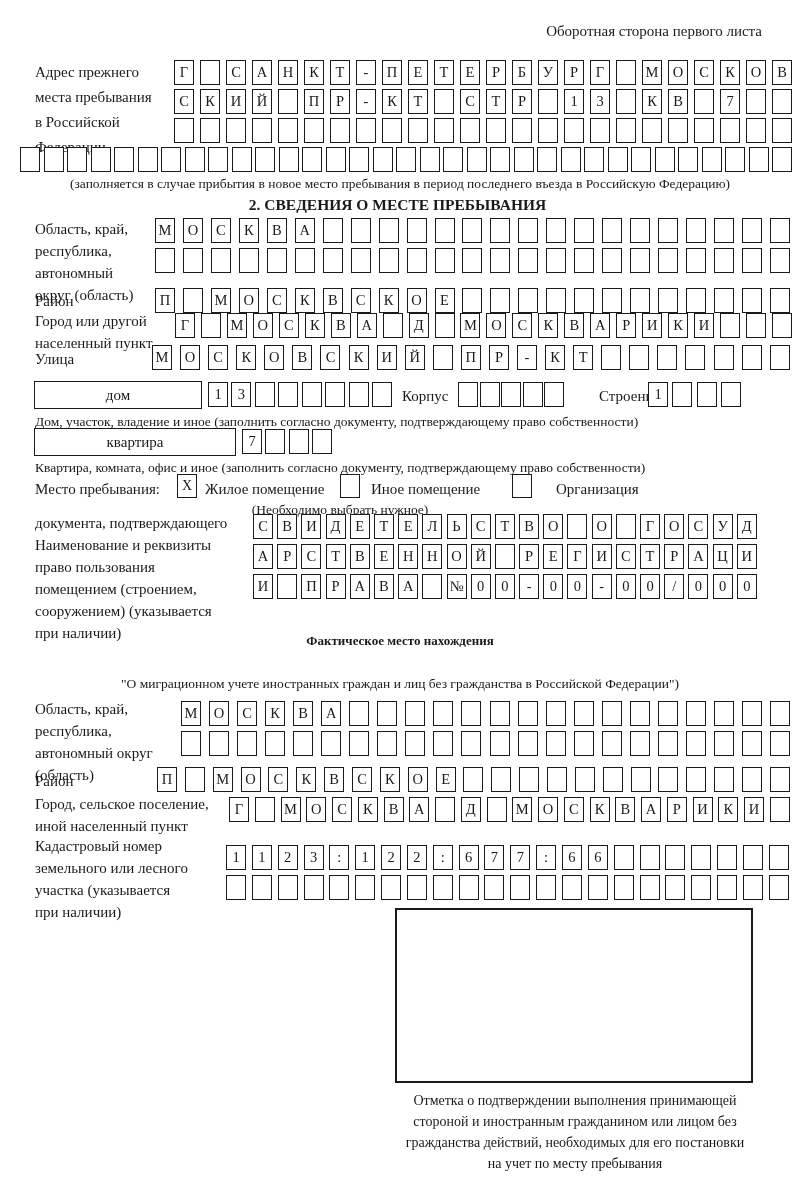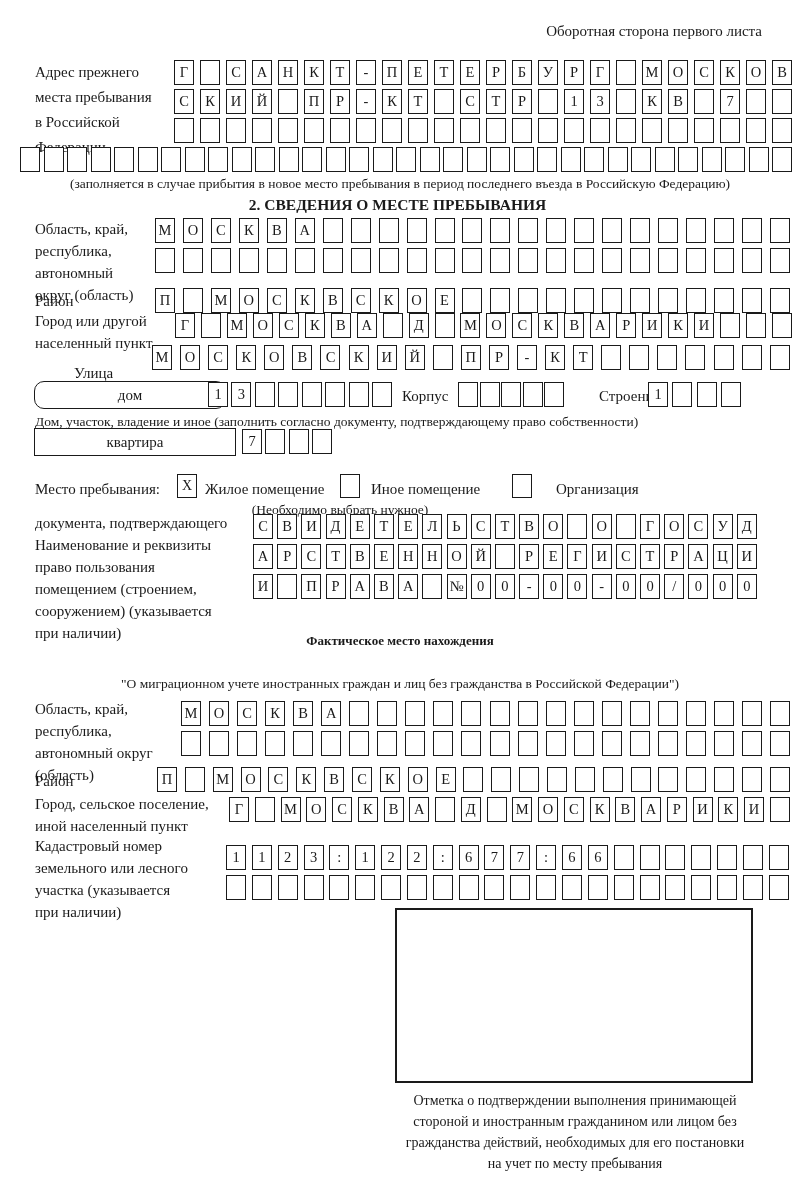--- a/index.html
+++ b/index.html
@@ -288,21 +288,21 @@
       <div class="cell">А</div>
       <div class="cell">Р</div>
       <div class="cell">И</div>
       <div class="cell">К</div>
       <div class="cell">И</div>
       <div class="cell"></div>
       <div class="cell"></div>
       <div class="cell"></div>
     </div>
 
-  <div class="abs label" style="left:35px;top:362px;margin-left:39px;">Улица</div>
+  <div class="abs label" style="left:35px;top:348px;">Улица</div>
   <div class="cellrow" style="left:152px;top:345px;width:638px;">
       <div class="cell">М</div>
       <div class="cell">О</div>
       <div class="cell">С</div>
       <div class="cell">К</div>
       <div class="cell">О</div>
       <div class="cell">В</div>
       <div class="cell">С</div>
       <div class="cell">К</div>
       <div class="cell">И</div>
@@ -315,21 +315,21 @@
       <div class="cell">Т</div>
       <div class="cell"></div>
       <div class="cell"></div>
       <div class="cell"></div>
       <div class="cell"></div>
       <div class="cell"></div>
       <div class="cell"></div>
       <div class="cell"></div>
     </div>
 
-  <div class="named-box" style="left:34px;top:381px;width:192px;height:28px;border-radius:10px;">дом</div>
+  <div class="named-box" style="left:34px;top:381px;width:168px;height:28px;">дом</div>
   <div class="cellrow" style="left:208px;top:382px;width:184px;">
       <div class="cell">1</div>
       <div class="cell">3</div>
       <div class="cell"></div>
       <div class="cell"></div>
       <div class="cell"></div>
       <div class="cell"></div>
       <div class="cell"></div>
       <div class="cell"></div>
     </div>
@@ -350,20 +350,21 @@
     </div>
   <div class="abs label-sm" style="left:35px;top:414px;">Дом, участок, владение и иное (заполнить согласно документу, подтверждающему право собственности)</div>
 
   <div class="named-box" style="left:34px;top:428px;width:202px;height:28px;">квартира</div>
   <div class="cellrow" style="left:242px;top:429px;width:90px;">
       <div class="cell">7</div>
       <div class="cell"></div>
       <div class="cell"></div>
       <div class="cell"></div>
     </div>
+  <div class="abs label-sm" style="left:35px;top:460px;">Квартира, комната, офис и иное (заполнить согласно документу, подтверждающему право собственности)</div>
 
   <div class="abs label" style="left:35px;top:478px;">Место пребывания:</div>
   <div class="abs checkbox" style="left:177px;top:474px;">X</div>
   <div class="abs label" style="left:205px;top:478px;">Жилое помещение</div>
   <div class="abs checkbox" style="left:340px;top:474px;"></div>
   <div class="abs label" style="left:371px;top:478px;">Иное помещение</div>
   <div class="abs checkbox" style="left:512px;top:474px;"></div>
   <div class="abs label" style="left:556px;top:478px;">Организация</div>
   <div class="abs label-sm center" style="left:130px;top:502px;width:420px;">(Необходимо выбрать нужное)</div>
 

